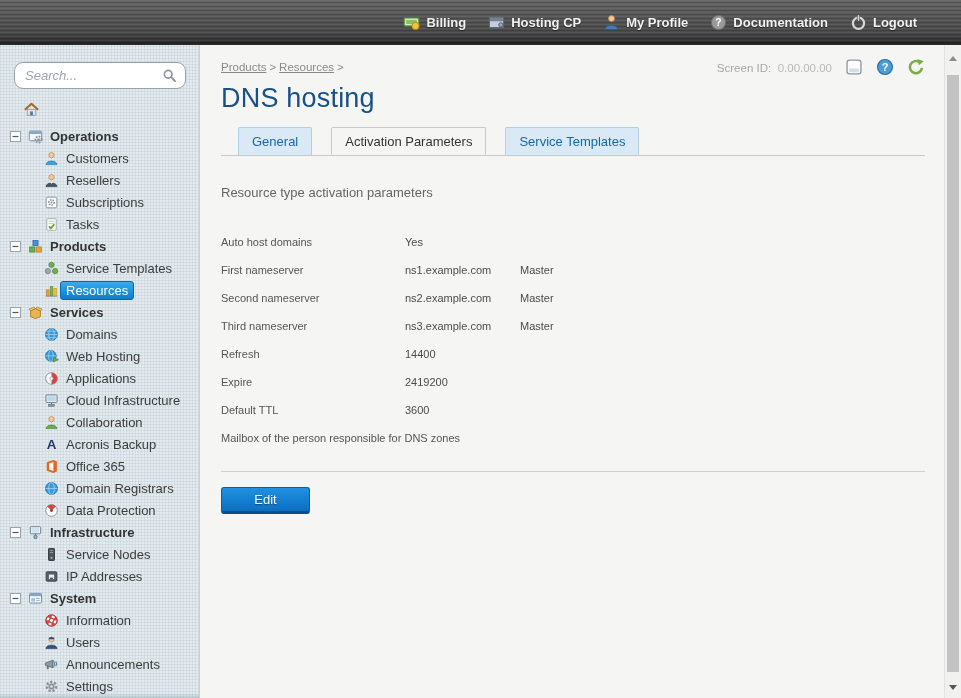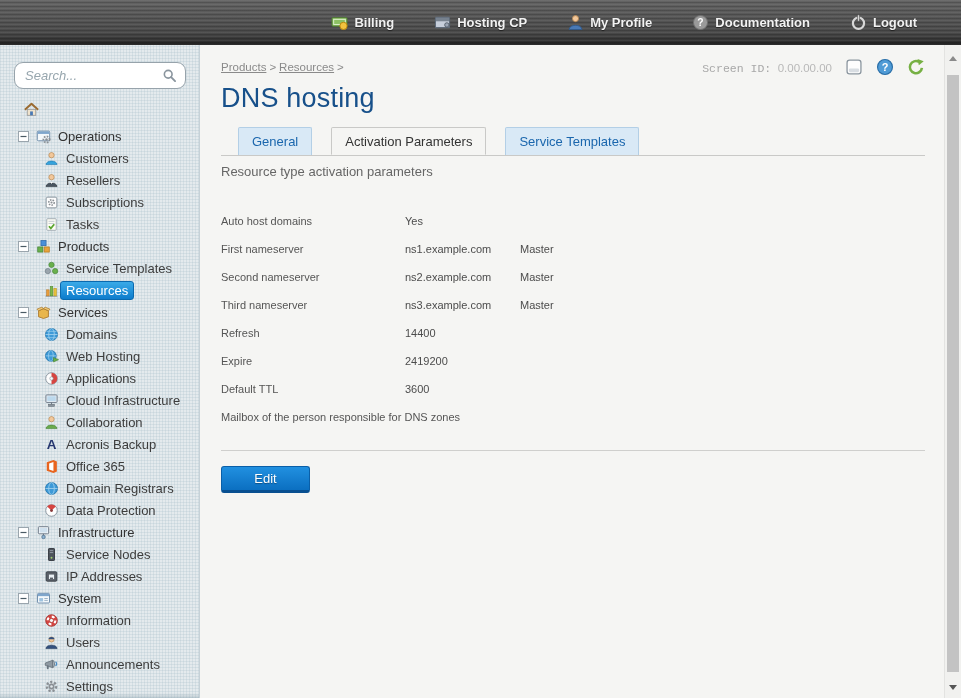--- a/index.html
+++ b/index.html
@@ -9,21 +9,21 @@
 
   
   .topbar {
     position:absolute; top:0; left:0; right:0; height:45px;
     background-image:
       repeating-linear-gradient(180deg, rgba(255,255,255,0.06) 0 1px, rgba(255,255,255,0) 1px 2px, rgba(0,0,0,0.16) 2px 3px, rgba(255,255,255,0) 3px 4px),
       linear-gradient(#646464, #4a4a4a 72%, #303030 92%, #1c1c1c);
     display:flex; align-items:center; justify-content:flex-end;
     padding-right:44px;
   }
-  .tb-menu { display:flex; align-items:flex-end; gap:40px; }
+  .tb-menu { display:flex; align-items:flex-end; gap:22px; }
   .tb-item { display:flex; align-items:center; gap:6px; cursor:pointer; }
   .tb-label { color:#f2f2f2; font-size:13px; font-weight:bold; text-shadow:0 1px 1px rgba(0,0,0,0.55); }
   .tb-item .icn svg { width:17px; height:17px; display:block; }
 
   
   .sidebar {
     position:absolute; top:45px; left:0; width:200px; bottom:0;
     background-color:#e4eaed;
     background-image:
       repeating-linear-gradient(0deg, rgba(167,190,201,0.26) 0 1px, transparent 1px 3px),
@@ -39,53 +39,53 @@
     font-family:"Liberation Sans","DejaVu Sans",sans-serif;
   }
   .search-input::placeholder { color:#97a6ae; font-style:italic; }
   .search-icn { position:absolute; right:8px; top:6px; }
   .search-icn svg { width:15px; height:15px; display:block; }
 
   .tree { font-size:13px; color:#3c3c3c; }
   .trow { display:flex; align-items:center; height:22px; cursor:pointer; white-space:nowrap; }
   .troot { height:24px; padding-left:24px; margin-bottom:4px; }
   .troot .icn svg { width:17px; height:17px; }
-  .tsec { font-weight:normal; color:#333; padding-left:18px; }
+  .tsec { font-weight:bold; color:#333; padding-left:10px; }
   .titem { padding-left:44px; }
   .trow .icn { margin-right:7px; display:inline-flex; }
   .trow .icn svg { width:15px; height:15px; display:block; }
   .minus { margin-right:7px; display:inline-flex; }
   .tlabel.sel {
     background:linear-gradient(#3aaae8, #0d7ccc);
     border:1px solid #0a69ae; border-radius:3px; color:#fff;
     padding:1px 5px; margin-left:-6px; font-weight:normal;
   }
 
   
   .main { position:absolute; top:45px; left:201px; right:17px; bottom:0; padding:13px 19px 0 20px; }
   .bc-row { display:flex; align-items:center; }
   .breadcrumb { font-size:11.5px;text-align:right; }
   .bc-link { color:#8a8a8a; text-decoration:underline; }
   .bc-sep { color:#8a8a8a; margin:0 3px; }
   .util { margin-left:auto; display:flex; align-items:center; gap:13px; }
-  .screenid-label { font-size:11.5px; color:#a8a8a8;font-family:Liberation Mono, monospace; }
+  .screenid-label { font-size:11.5px; color:#a8a8a8; }
   .screenid-value { font-size:11.5px; color:#b8b8b8; margin-left:2px; }
   .util .icn svg { width:18px; height:18px; display:block; }
   .page-title { font-size:27px; color:#17508a; margin-top:7px; font-weight:normal; letter-spacing:0.2px; }
 
   .tabs { display:flex; gap:2px; margin-top:13px; border-bottom:1px solid #c9c9c7; }
   .tab {
     height:28px; line-height:27px; padding:0 13px; font-size:13px; cursor:pointer;
     background:#d9e9f6; color:#1a66ad; border:1px solid #b3cfe6; border-bottom:none;
     border-radius:2px 2px 0 0;
     margin-left:17px;
   }
   .tab.active { background:#f5f5f3; color:#333; border:1px solid #c9c9c7; border-bottom:1px solid #f5f5f3; margin-bottom:-1px; }
 
-  .section-heading { font-size:13px; color:#666; margin-top:8px; }
+  .section-heading { font-size:13px; color:#666; margin-top:29px; }
   .fields { margin-top:33px; }
   .frow { display:flex; font-size:11px; color:#555; margin-bottom:10px; line-height:18px; }
   .frow.gap { margin-top:4px; }
   .flabel { width:184px; flex:none; }
   .flabel.wide { width:260px; }
   .fvalue { width:115px; flex:none; color:#4c4c4c; }
   .fextra { color:#4c4c4c; }
 
   .divider { border:none; border-top:1px solid #cfcfcd; margin-top:24px; }
   .edit-btn {

